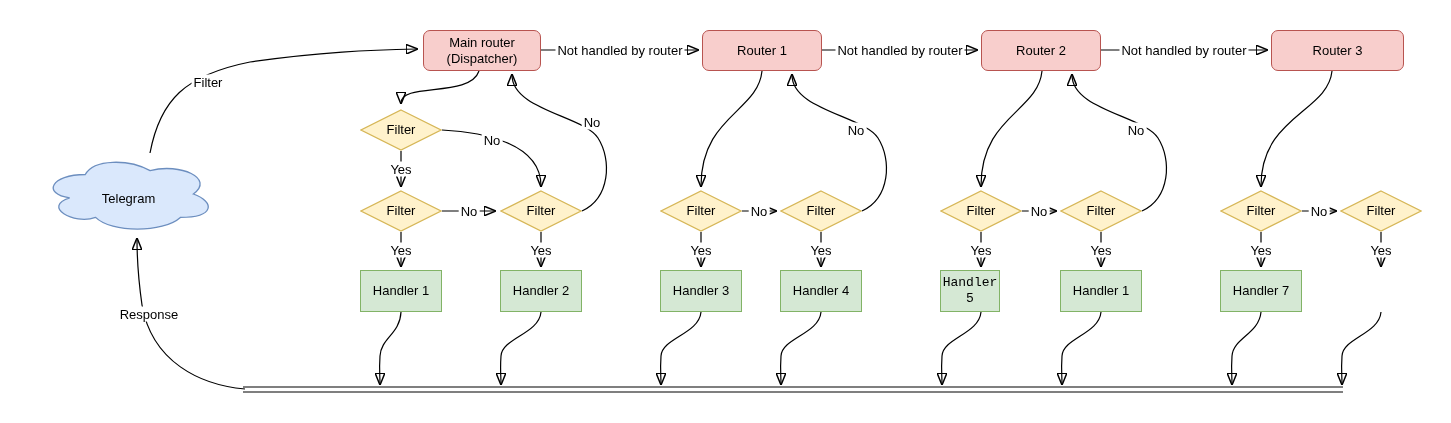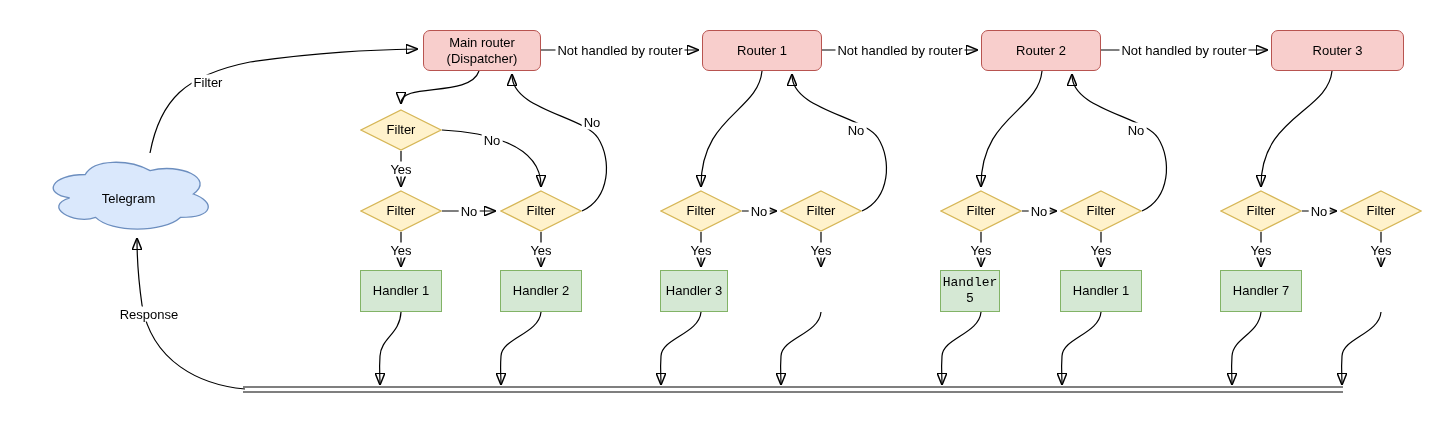--- a/index.html
+++ b/index.html
@@ -155,22 +155,25 @@
       </svg>
     <span class="dlabel">Filter</span>
   </div>
 
   <div class="node handler" style="left:360px;top:270px;width:82px;height:42px;">
     <span>Handler 1</span>
   </div>
   <div class="node handler" style="left:500px;top:270px;width:82px;height:42px;">
     <span>Handler 2</span>
   </div>
-  <div class="node handler" style="left:660px;top:270px;width:68px;height:42px;text-align:center;">
+  <div class="node handler" style="left:660px;top:270px;width:82px;height:42px;text-align:center;">
     <span>Handler 3</span>
+  </div>
+  <div class="node handler" style="left:780px;top:270px;width:82px;height:42px;">
+    <span>Handler 4</span>
   </div>
   <div class="node handler" style="left:940px;top:270px;width:60px;height:42px;font-family:Liberation Mono, monospace;">
     <span>Handler 5</span>
   </div>
   <div class="node handler" style="left:1060px;top:270px;width:82px;height:42px;">
     <span>Handler 1</span>
   </div>
   <div class="node handler" style="left:1220px;top:270px;width:82px;height:42px;">
     <span>Handler 7</span>
   </div>

